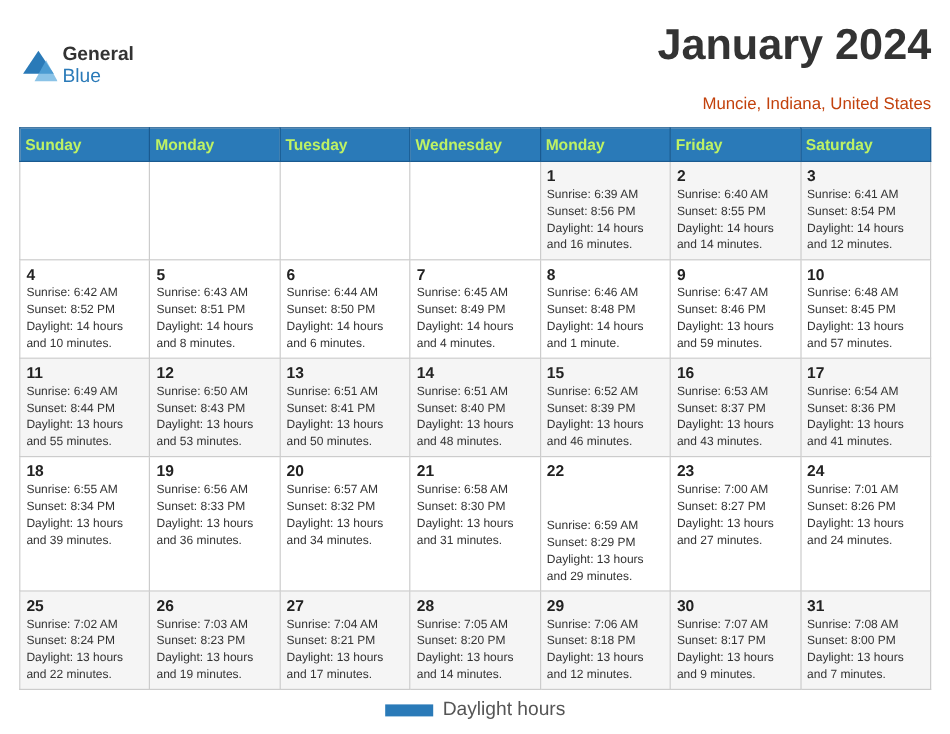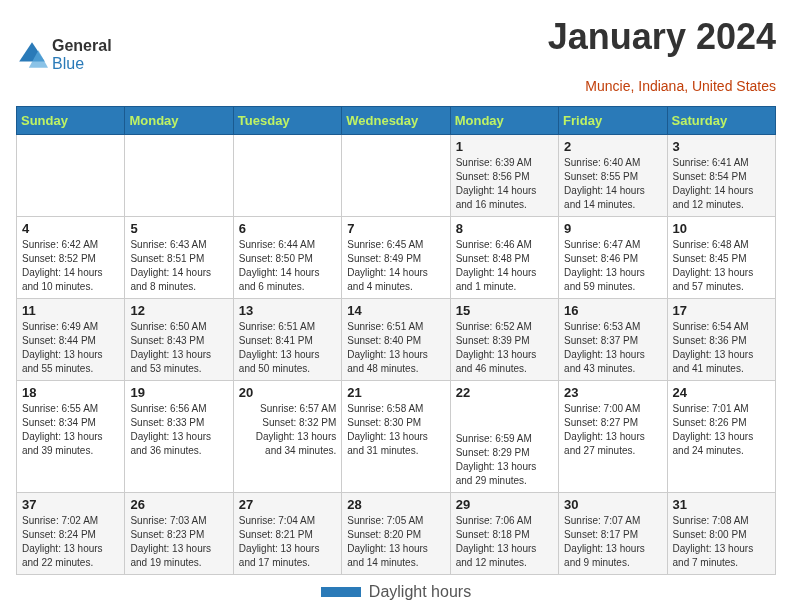--- a/index.html
+++ b/index.html
@@ -282,21 +282,21 @@
         </td>
         <td>
           <div class="day-number">19</div>
           <div class="day-info" style="white-space: pre-line;">Sunrise: 6:56 AM
 Sunset: 8:33 PM
 Daylight: 13 hours
 and 36 minutes.</div>
         </td>
         <td>
           <div class="day-number">20</div>
-          <div class="day-info" style="white-space: pre-line; text-align: right;">Sunrise: 6:57 AM
+          <div class="day-info" style="white-space: pre-line;">Sunrise: 6:57 AM
 Sunset: 8:32 PM
 Daylight: 13 hours
 and 34 minutes.</div>
         </td>
         <td>
           <div class="day-number">21</div>
           <div class="day-info" style="white-space: pre-line;">Sunrise: 6:58 AM
 Sunset: 8:30 PM
 Daylight: 13 hours
 and 31 minutes.</div>
@@ -318,21 +318,21 @@
         <td>
           <div class="day-number">24</div>
           <div class="day-info" style="white-space: pre-line;">Sunrise: 7:01 AM
 Sunset: 8:26 PM
 Daylight: 13 hours
 and 24 minutes.</div>
         </td>
       </tr>
       <tr>
         <td>
-          <div class="day-number">37</div>
+          <div class="day-number">25</div>
           <div class="day-info" style="white-space: pre-line;">Sunrise: 7:02 AM
 Sunset: 8:24 PM
 Daylight: 13 hours
 and 22 minutes.</div>
         </td>
         <td>
           <div class="day-number">26</div>
           <div class="day-info" style="white-space: pre-line;">Sunrise: 7:03 AM
 Sunset: 8:23 PM
 Daylight: 13 hours

